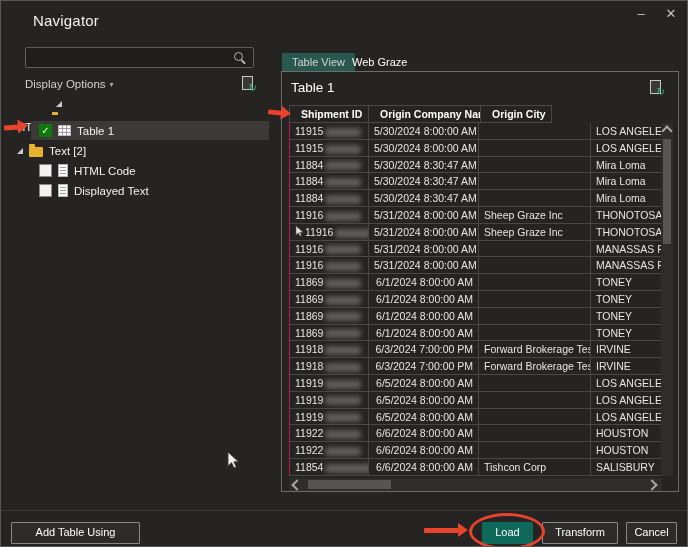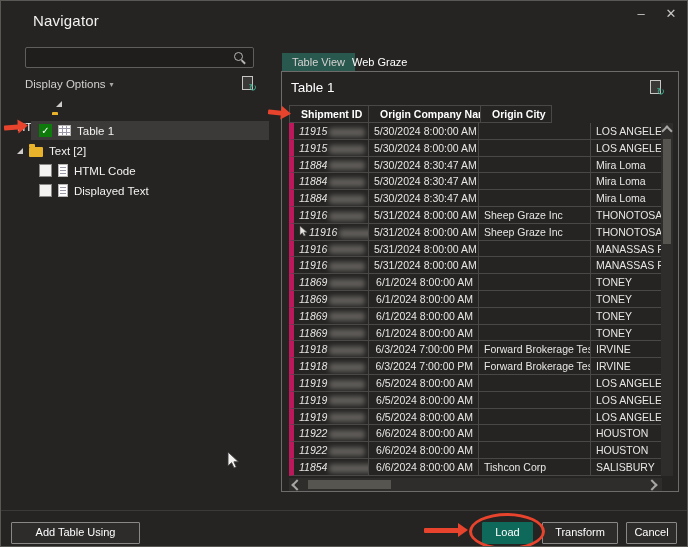--- a/index.html
+++ b/index.html
@@ -46,21 +46,21 @@
   .panel{left:280px;top:70px;width:398px;height:421px;border:1px solid #6e6c6a;box-sizing:border-box;background:#252423;}
   .ptitle{left:290px;top:79px;font-size:13.5px;color:#ffffff;}
   
   .thead{left:288px;top:104px;display:flex;height:18px;font-size:10.5px;font-weight:bold;color:#ffffff;}
   .th{box-sizing:border-box;border:1px solid #4a4846;border-left:none;line-height:16px;padding:0 11px;white-space:nowrap;overflow:hidden;}
   .th:first-child{border-left:1px solid #4a4846;}
   .tbody{left:288px;top:122px;width:373px;}
   .trow{display:flex;height:16.8px;}
   .td{box-sizing:border-box;border-right:1px solid #4a4846;border-bottom:1px solid #4a4846;
       font-size:10.5px;color:#e8e6e3;line-height:16.5px;padding:0 5px;white-space:nowrap;overflow:hidden;}
-  .trow .td:first-child{border-left:5px solid #be185d;font-style:italic;}
+  .trow .td:first-child{border-left:1px solid #be185d;}
   .c0{width:80px;}.c1{width:110px;text-align:right;}.c2{width:112px;}.c3{width:71px;}
   .blur{display:inline-block;vertical-align:middle;margin-left:2px;width:36px;height:9px;background:#98948e;opacity:.5;filter:blur(2.5px);border-radius:3px;}
   .trow:last-child .blur{width:50px;}
   .ptr{display:inline-block;margin-right:1px;vertical-align:-1px;}
   
   .vsb{left:660px;top:122px;width:12px;height:353px;background:#2e2d2b;}
   .vsb .thumb{position:absolute;left:2px;top:16px;width:8px;height:105px;background:#57554f;}
   .hsb{left:288px;top:477px;width:373px;height:13px;background:#2e2d2b;}
   .hsb .thumb{position:absolute;left:19px;top:2px;width:83px;height:9px;background:#57554f;}
   .chv{width:6px;height:6px;border-left:2px solid #a8a6a4;border-bottom:2px solid #a8a6a4;display:inline-block;}

